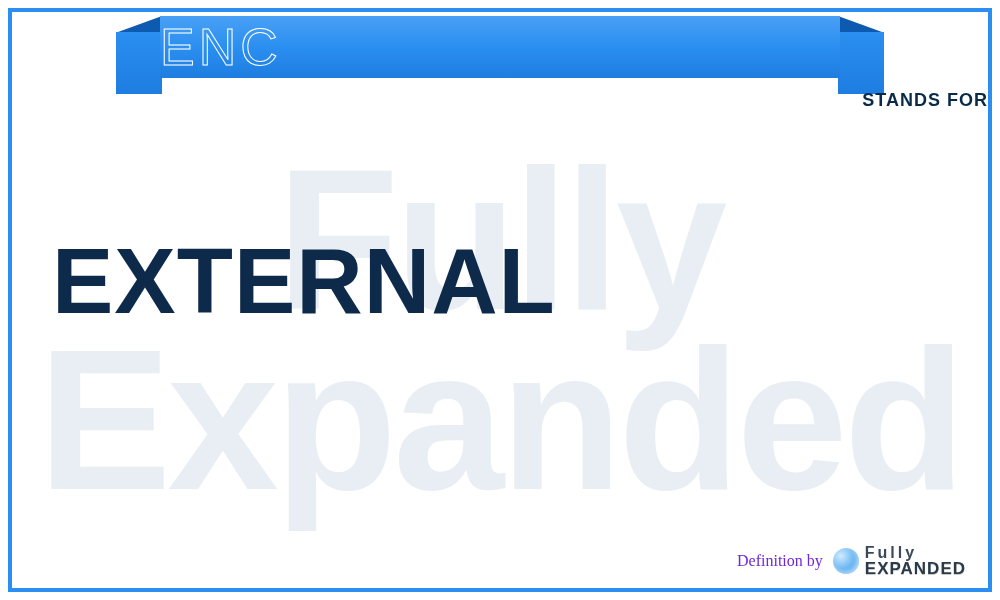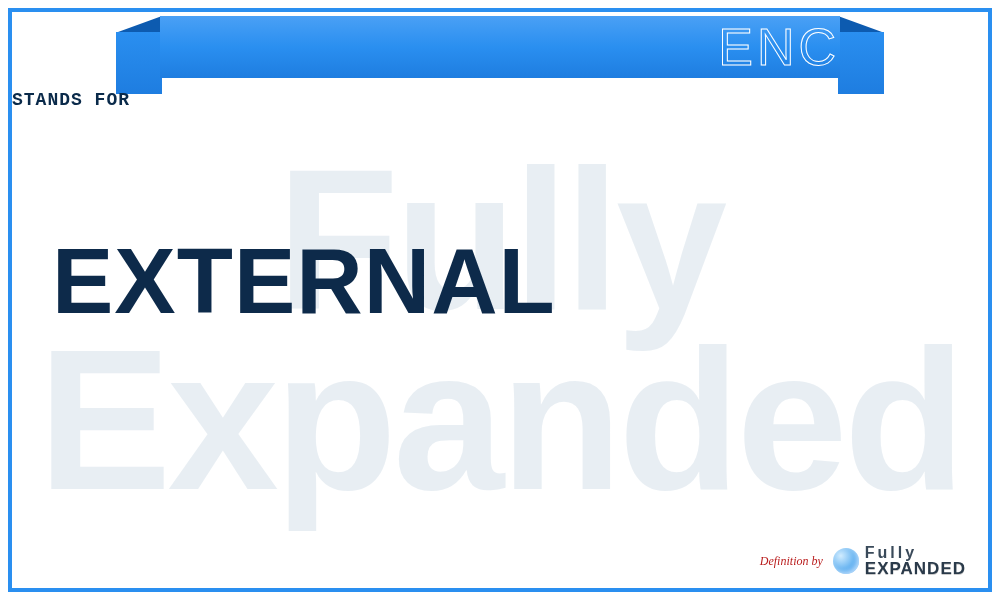--- a/index.html
+++ b/index.html
@@ -26,21 +26,21 @@
 }
 .ribbon-center {
   position: absolute;
   left: 40px;
   right: 40px;
   top: 0;
   height: 62px;
   background: linear-gradient(to bottom, #4aa0f5 0%, #2a8ff0 50%, #1e7de0 100%);
   display: flex;
   align-items: center;
-  justify-content: flex-end;
+  justify-content: flex-start;
   z-index: 2;
 }
 .ribbon-left, .ribbon-right {
   position: absolute;
   top: 16px;
   width: 46px;
   height: 62px;
   background: linear-gradient(to bottom, #2a8ff0 0%, #1e7de0 100%);
   z-index: 1;
 }
@@ -61,23 +61,23 @@
   font-weight: 300;
   letter-spacing: 4px;
   color: #ffffff;
   -webkit-text-stroke: 1px #ffffff;
   -webkit-text-fill-color: transparent;
   color: transparent;
 }
 .stands-for {
   position: absolute;
   top: 78px;
-  left: 0; right: 16px;
-  text-align: left;
-  font-family: Liberation Mono, monospace;
+  left: 0; right: 0;
+  text-align: right;
+  font-family: Liberation Sans, sans-serif;
   font-size: 18px;
   font-weight: 700;
   letter-spacing: 1px;
   color: #0a2a4a;
 }
 .watermark {
   position: absolute;
   top: 120px;
   left: 0;
   right: 0;
@@ -121,23 +121,22 @@
   position: absolute;
   bottom: 12px;
   right: 22px;
   display: flex;
   align-items: center;
   gap: 10px;
   z-index: 4;
 }
 .def-by {
   font-family: 'Times New Roman', serif;
-  font-style: italic;
-  font-size: 12px;
-  color: #b91c1c;
+  font-size: 16px;
+  color: #6d28d9;
 }
 .logo {
   display: flex;
   align-items: center;
   gap: 6px;
 }
 .logo-swirl {
   width: 26px;
   height: 26px;
   border-radius: 50%;

